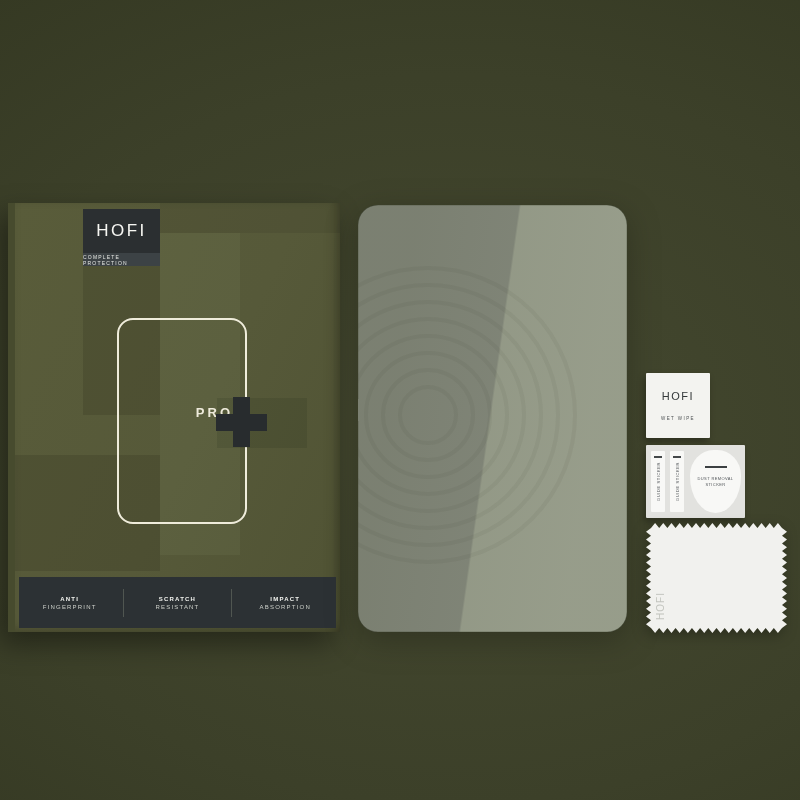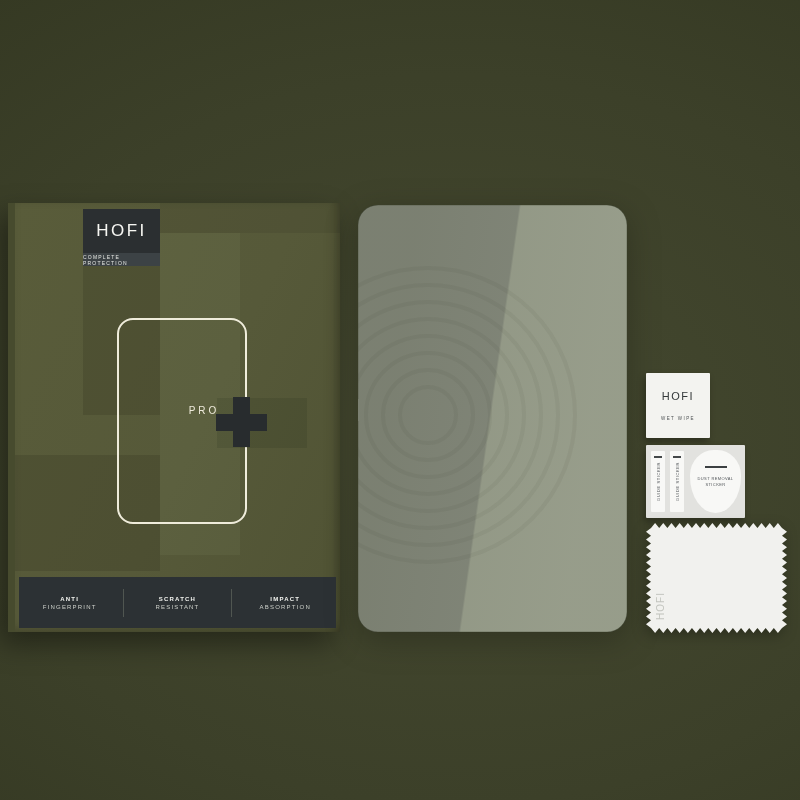--- a/index.html
+++ b/index.html
@@ -25,22 +25,22 @@
   .badge{position:absolute;left:68px;top:6px;width:77px;}
   .badge-main{height:44px;background:#2b2f31;display:flex;align-items:center;justify-content:center;}
   .badge-brand{color:#f7f7f3;font-size:17px;font-weight:400;letter-spacing:2.5px;}
   .badge-sub{height:13px;background:#3c4245;display:flex;align-items:center;justify-content:center;}
   .badge-tagline{color:#e4e6e2;font-size:5px;letter-spacing:1.2px;font-weight:400;}
   .tablet-outline{
     position:absolute;left:102px;top:115px;width:126px;height:202px;
     border:2.5px solid #efecdb;border-radius:16px;
   }
   .pro-label{
-    position:absolute;left:160px;top:202px;width:58px;text-align:center;
-    color:#eeeadb;font-size:10px;font-weight:400;letter-spacing:3px;
+    position:absolute;left:160px;top:202px;width:58px;text-align:right;
+    color:#eeeadb;font-size:13px;font-weight:700;letter-spacing:3px;
   }
   .plus-icon{position:absolute;left:201px;top:194px;width:90px;height:50px;}
   .plus-icon .v{position:absolute;left:17px;top:0;width:17px;height:50px;background:#282c2e;}
   .plus-icon .h{position:absolute;left:0;top:17px;width:51px;height:17px;background:#282c2e;}
   .feature-strip{
     position:absolute;left:4px;top:374px;width:317px;height:51px;background:#2c3134;
     display:flex;align-items:center;justify-content:space-around;
   }
   .feature{display:flex;flex-direction:column;align-items:center;gap:2px;width:96px;}
   .feature .l1{color:#f2f3ef;font-size:6px;font-weight:700;letter-spacing:1.2px;}

